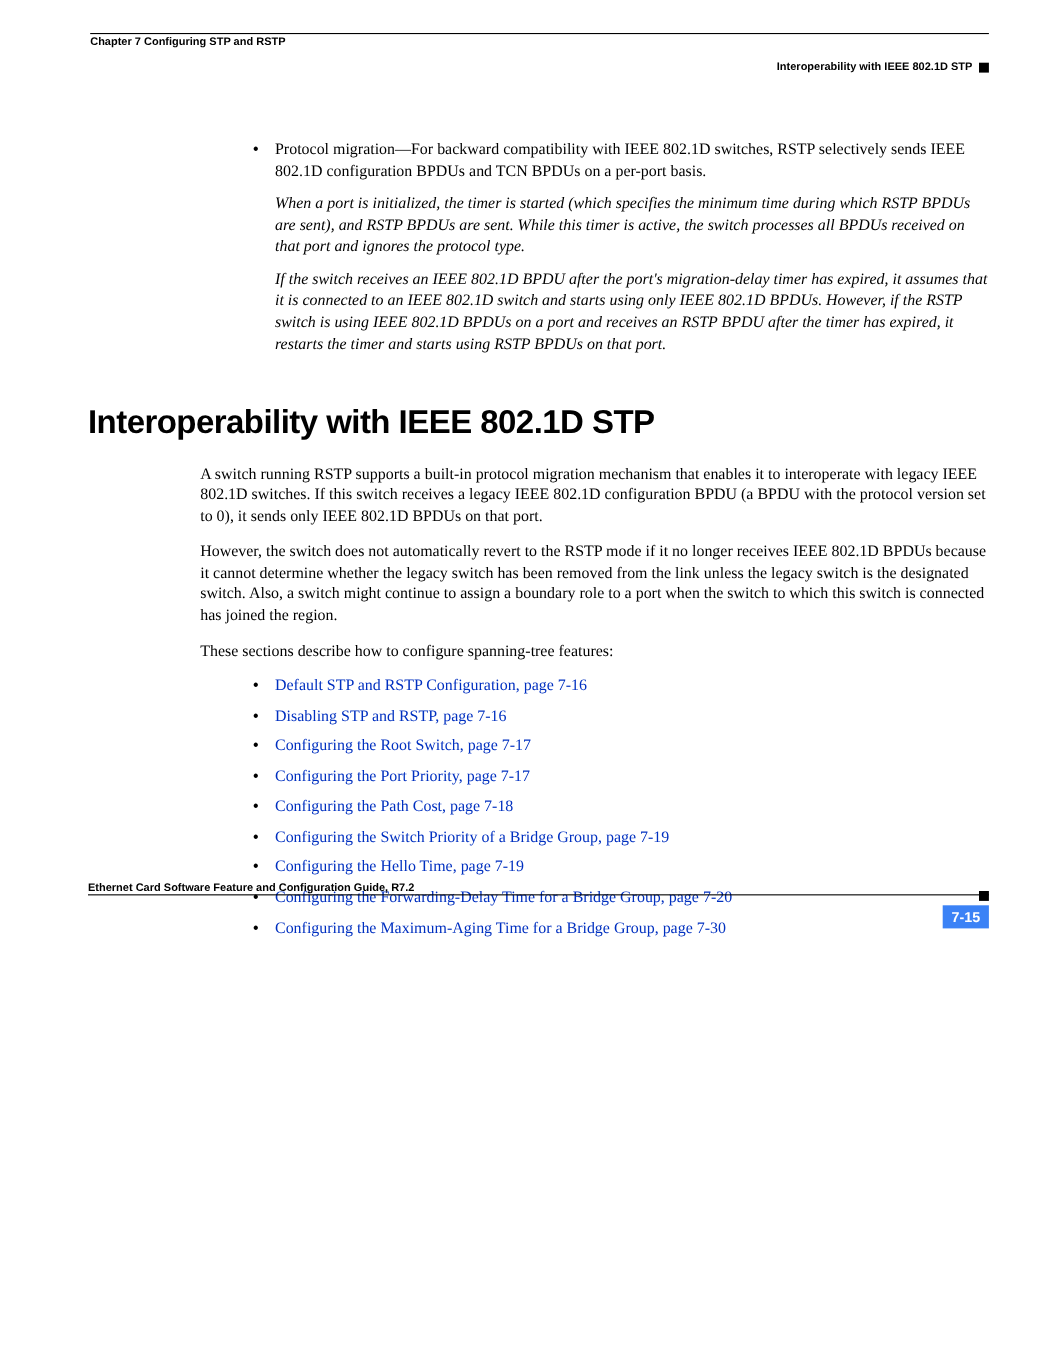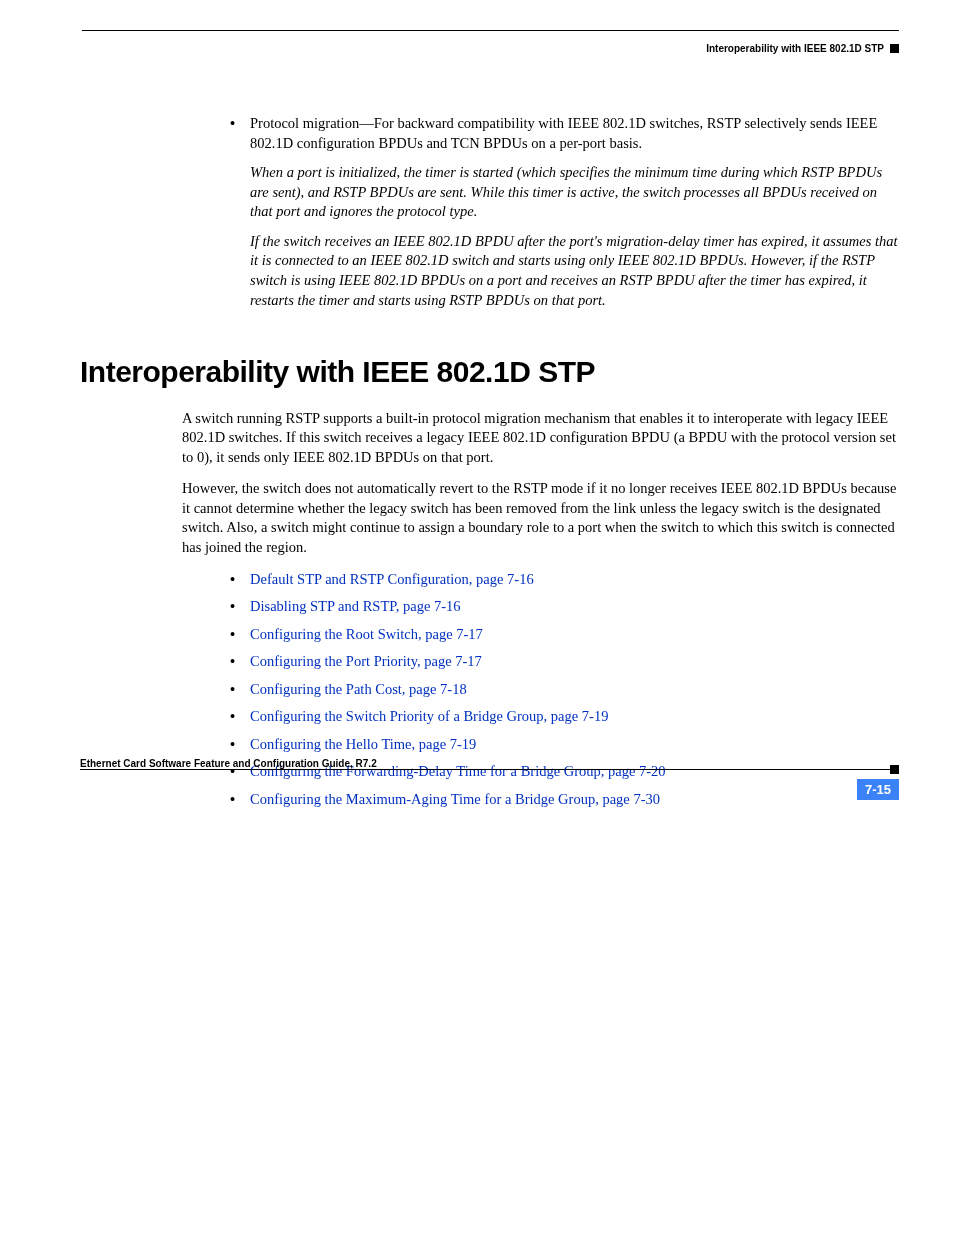--- a/index.html
+++ b/index.html
@@ -125,38 +125,40 @@
     font-weight: bold;
     font-size: 13px;
     padding: 3px 8px;
   }
 </style>
 </head>
 <body>
 
 <div class="page">
   <div class="top-rule"></div>
+  <div class="chapter-line">Chapter 7 Configuring STP and RSTP</div>
   <div class="header-right">
     <span>Interoperability with IEEE 802.1D STP</span>
     <span class="black-square"></span>
   </div>
 
   <div class="content body-text">
 
     <div class="bullet-row">
       <div class="bullet-dot">•</div>
       <div class="bullet-text">Protocol migration—For backward compatibility with IEEE 802.1D switches, RSTP selectively sends IEEE 802.1D configuration BPDUs and TCN BPDUs on a per-port basis.</div>
     </div>
     <div class="sub-para">When a port is initialized, the timer is started (which specifies the minimum time during which RSTP BPDUs are sent), and RSTP BPDUs are sent. While this timer is active, the switch processes all BPDUs received on that port and ignores the protocol type.</div>
     <div class="sub-para">If the switch receives an IEEE 802.1D BPDU after the port's migration-delay timer has expired, it assumes that it is connected to an IEEE 802.1D switch and starts using only IEEE 802.1D BPDUs. However, if the RSTP switch is using IEEE 802.1D BPDUs on a port and receives an RSTP BPDU after the timer has expired, it restarts the timer and starts using RSTP BPDUs on that port.</div>
 
     <h1 class="section">Interoperability with IEEE 802.1D STP</h1>
     <div class="section-para">A switch running RSTP supports a built-in protocol migration mechanism that enables it to interoperate with legacy IEEE 802.1D switches. If this switch receives a legacy IEEE 802.1D configuration BPDU (a BPDU with the protocol version set to 0), it sends only IEEE 802.1D BPDUs on that port.</div>
     <div class="section-para">However, the switch does not automatically revert to the RSTP mode if it no longer receives IEEE 802.1D BPDUs because it cannot determine whether the legacy switch has been removed from the link unless the legacy switch is the designated switch. Also, a switch might continue to assign a boundary role to a port when the switch to which this switch is connected has joined the region.</div>
 
+    <div class="section-para">These sections describe how to configure spanning-tree features:</div>
 
     <div class="link-row">
         <div class="bullet-dot">•</div>
         <div class="bullet-text link">Default STP and RSTP Configuration, page 7-16</div>
       </div>
     <div class="link-row">
         <div class="bullet-dot">•</div>
         <div class="bullet-text link">Disabling STP and RSTP, page 7-16</div>
       </div>
     <div class="link-row">

